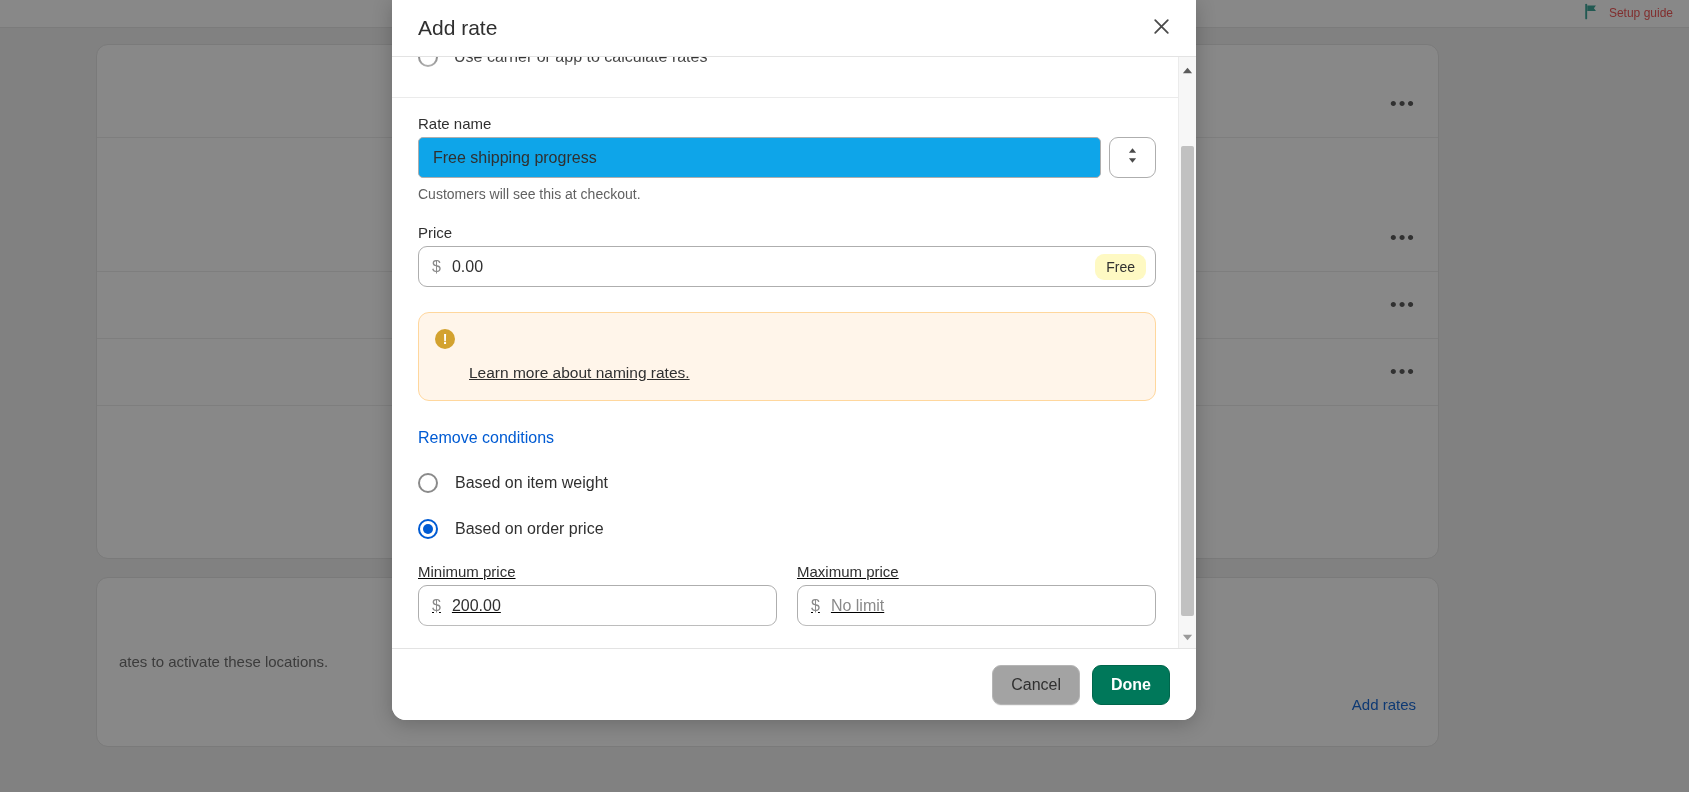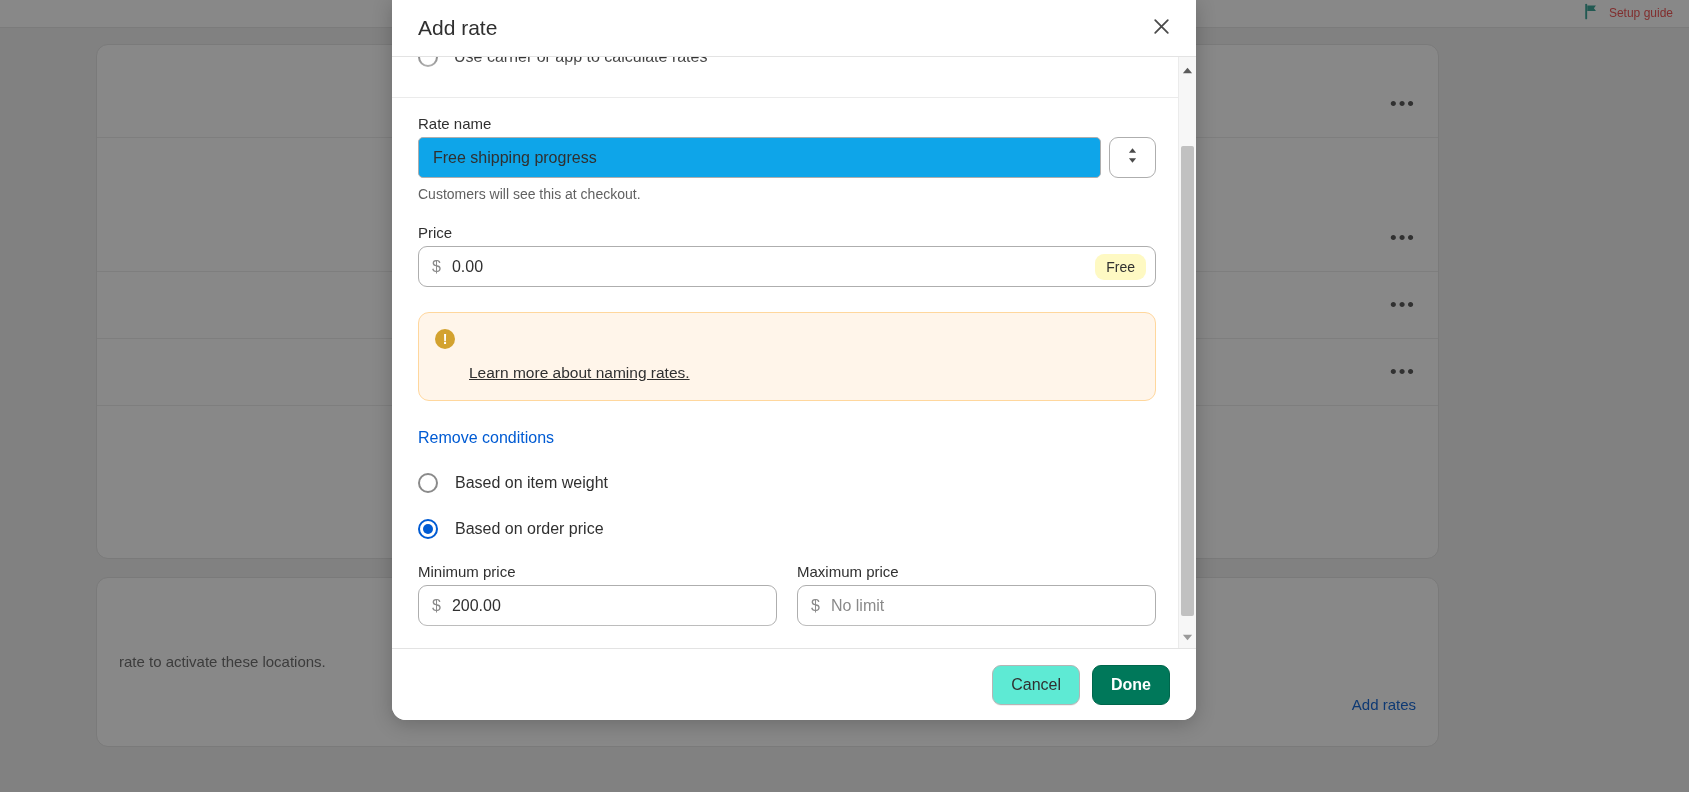--- a/index.html
+++ b/index.html
@@ -172,21 +172,21 @@
 
   .remove-link {
     display: inline-block; margin-top: 28px;
     font-size: 16px; color: #005bd3; cursor: pointer;
   }
 
   .radio-group { margin-top: 26px; display: flex; flex-direction: column; gap: 26px; }
   .radio-opt { display: flex; align-items: center; gap: 17px; font-size: 16px; color: #303030; cursor: pointer; }
 
   .two-col { display: flex; gap: 20px; margin-top: 24px; }
-  .col { flex: 1; }
+  .col { flex: 1; text-decoration: underline; }
 
   .bottom-fade {
     position: absolute; left: 0; right: 18px; bottom: 0; height: 26px;
     background: linear-gradient(to top, #ffffff 25%, rgba(255,255,255,0) 100%);
     pointer-events: none;
   }
 
   
   .scrollbar {
     position: absolute; right: 0; top: 0; bottom: 0; width: 18px;
@@ -209,21 +209,21 @@
     gap: 12px; padding: 0 26px;
     background: #ffffff;
   }
   .btn {
     font-size: 16px; border-radius: 9px; cursor: pointer;
     padding: 0 18px; height: 40px;
     display: flex; align-items: center; justify-content: center;
     font-family: "Liberation Sans", sans-serif;
   }
   .btn-cancel {
-    background: #5eead4; color: #303030;
+    background: #a3a3a3; color: #303030;
     border: 1px solid #b5b5b5;
     box-shadow: 0 1px 0 rgba(0,0,0,0.06);
   }
   .btn-done {
     background: #00785a; color: #ffffff; border: 1px solid #00664c;
     font-weight: bold;
   }
 </style>
 </head>
 <body>
@@ -255,21 +255,21 @@
         <span class="currency-badge">USD</span>
         <span class="dots-btn">•••</span>
       </div>
       <div class="rate-row" style="top:294px;">
         <span class="currency-badge">USD</span>
         <span class="dots-btn">•••</span>
       </div>
     </div>
 
     <div class="card" id="locations-card">
-      <span class="loc-text">rate to activate these locations.</span>
+      <span class="loc-text">ates to activate these locations.</span>
       <span class="add-rates-link">Add rates</span>
     </div>
 
   </div>
 </div>
 
 <div id="overlay"></div>
 
 <div id="modal">
 

